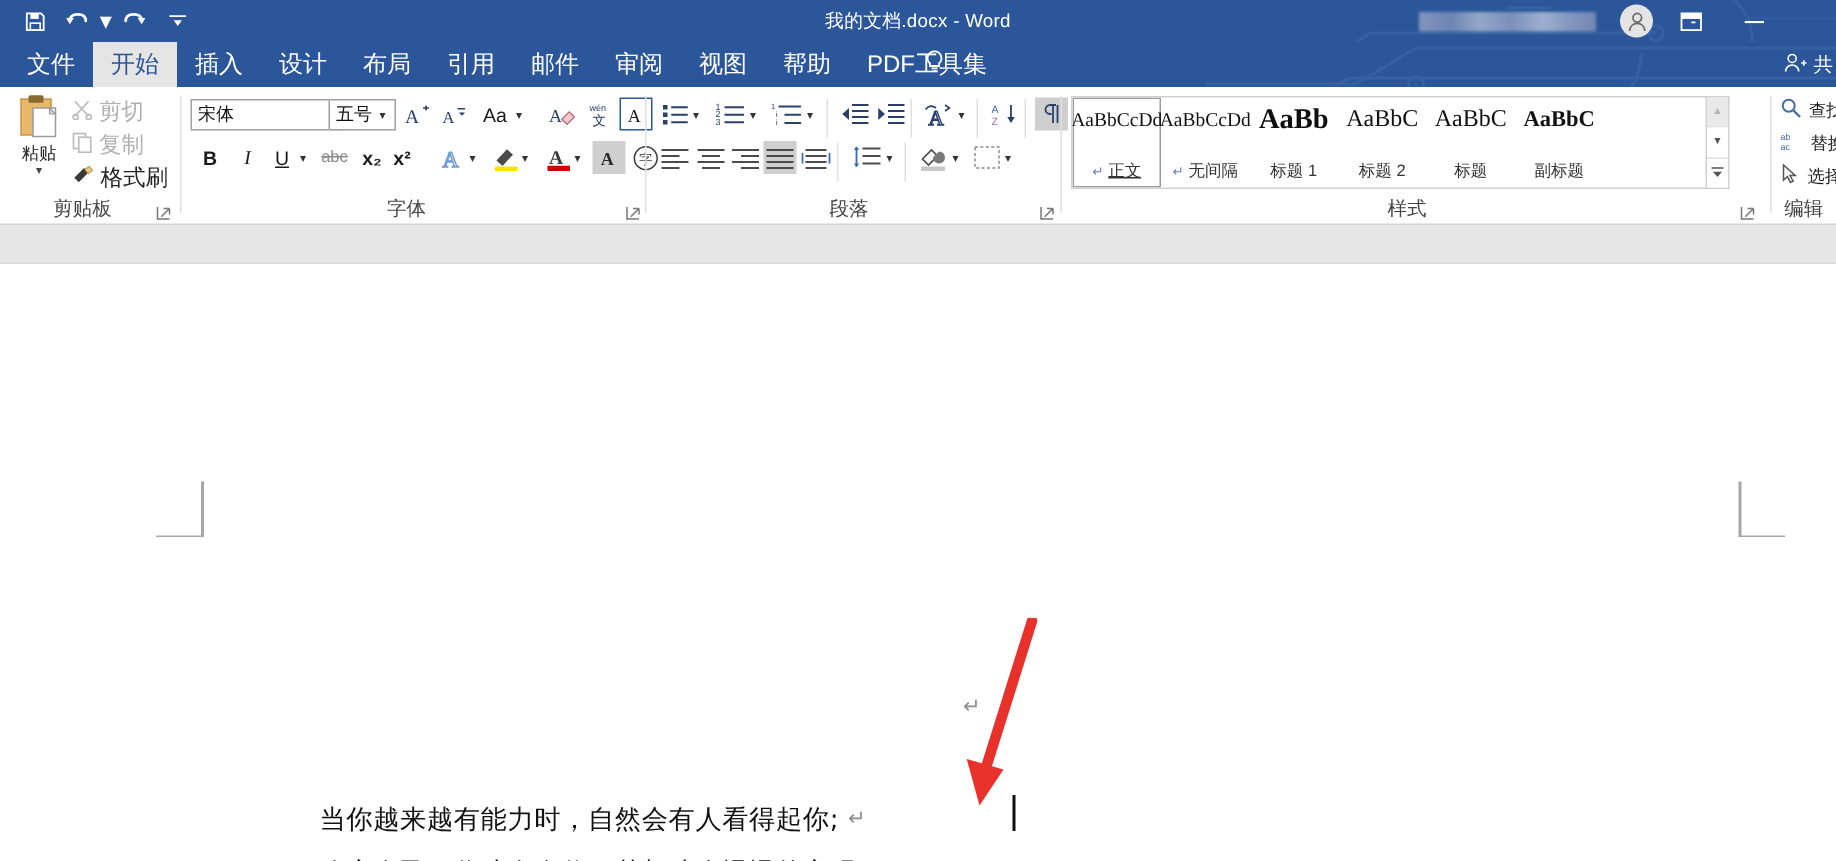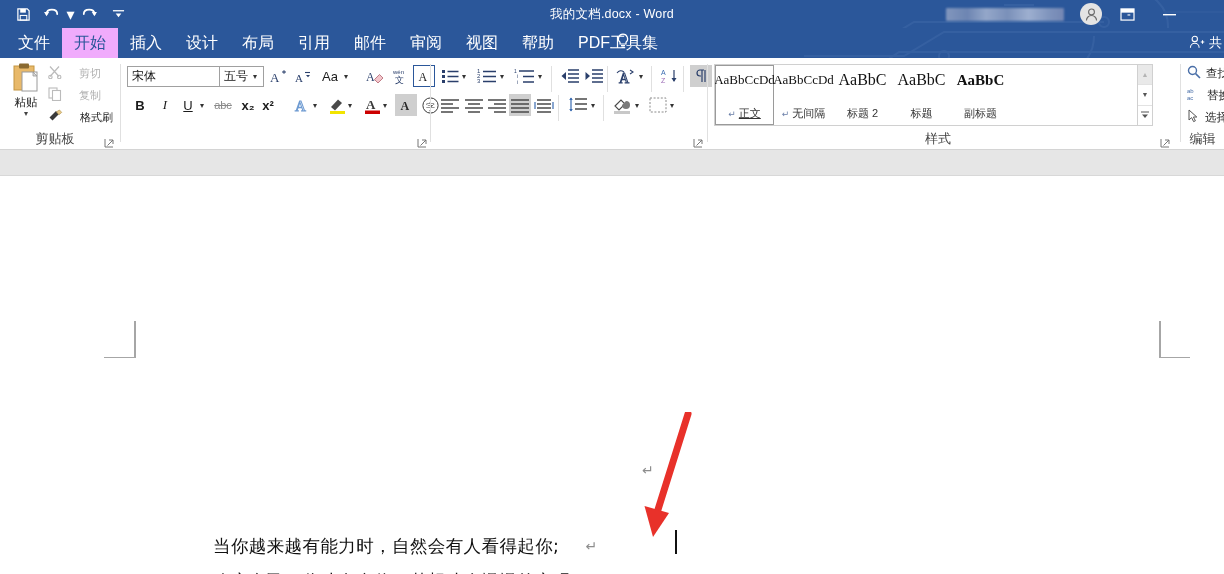--- a/index.html
+++ b/index.html
@@ -47,21 +47,21 @@
   .tabstrip {
     position: absolute; left: 0; top: 28px; width: 1224px; height: 30px;
     background: #2b579a; overflow: hidden;
   }
   .tabstrip .circuit2 { position: absolute; right: 0; top: -22px; width: 420px; height: 70px; opacity: .35; }
   .tabs { position: absolute; left: 6px; top: 0; height: 30px; display: flex; align-items: stretch; }
   .tab {
     padding: 0 12px; height: 30px; display: flex; align-items: center;
     color: #ffffff; font-size: 16px; white-space: nowrap;
   }
-  .tab.active { background: #f0abfc; color: #2b579a; }
+  .tab.active { background: #e5e5e5; color: #2b579a; }
   .searchbox {
     position: absolute; left: 616px; top: 0; height: 30px;
     display: flex; align-items: center; gap: 8px; color: #ffffff; font-size: 13px; white-space: nowrap;
   }
   .share-btn {
     position: absolute; right: 2px; top: 3px; height: 24px;
     display: flex; align-items: center; gap: 4px; color: #ffffff; font-size: 13px;
   }
 
   
@@ -80,22 +80,22 @@
   }
 
   
   .paste-btn {
     position: absolute; left: 6px; top: 4px; width: 40px; height: 64px;
     display: flex; flex-direction: column; align-items: center; justify-content: flex-start;
   }
   .paste-label { font-size: 11.5px; color: #222; margin-top: 1px; }
   .mini-caret { font-size: 8px; color: #444; line-height: 7px; }
   .cmd-row {
-    position: absolute; display: flex; align-items: center; gap: 17px;
-    font-size: 11px; color: #222; white-space: nowrap;
+    position: absolute; display: flex; align-items: center; gap: 4px;
+    font-size: 15px; color: #222; white-space: nowrap;
   }
   .cmd-row.dim { color: #b0b0b0; }
 
   
   .combo {
     position: absolute; height: 21px; border: 1px solid #a0a0a0; background: #fff;
     display: flex; align-items: center; padding: 0 2px 0 4px; font-size: 12px; color: #111;
   }
   .combo .cval { flex: 1; white-space: nowrap; overflow: hidden; }
   .combo .carrow { width: 12px; text-align: center; font-size: 8px; color: #333; }
@@ -160,21 +160,21 @@
     position: absolute; left: 546px; top: 206px;
     color: #e8312a; font-size: 27px; white-space: nowrap; letter-spacing: 1px;
     font-family: "DejaVu Sans", sans-serif;
   }
   .arrow { position: absolute; left: 620px; top: 236px; }
 
   .doc-body { position: absolute; left: 213px; top: 352px; }
   .doc-line {
     height: 35px; display: flex; align-items: center;
     font-size: 17.5px; color: #111; white-space: nowrap;
-    font-family: "DejaVu Sans", "Liberation Sans", sans-serif; letter-spacing: .4px; gap: 20px;
+    font-family: "DejaVu Sans", "Liberation Sans", sans-serif; letter-spacing: .4px;
   }
   .pilcrow { color: #8d8d8d; font-size: 14px; margin-left: 6px; }
   .caret-bar {
     position: absolute; left: 675px; top: 354px; width: 1.6px; height: 24px; background: #111;
   }
   .stray-pilcrow {
     position: absolute; color: #8d8d8d; font-size: 14px;
   }
 </style>
 </head>
@@ -445,20 +445,21 @@
             <text x="1.5" y="12" font-size="12" font-weight="bold" font-family="Liberation Serif, serif" fill="#2a2a2a">A</text>
           </svg>
       </div>
       <div class="ico sq" style="left:298px; top:36px">
         <svg width="19" height="19" viewBox="0 0 19 19">
             <circle cx="9.5" cy="9.5" r="7.6" fill="none" stroke="#3a3a3a" stroke-width="1"></circle>
             <text x="5" y="13.5" font-size="9" font-family="DejaVu Sans, sans-serif" fill="#3a3a3a">字</text>
           </svg>
       </div>
 
+      <div class="grp-label" style="left:0; width:300px">字体</div>
       <div class="dlg-launcher" style="left:296px">
         <svg width="11" height="11" viewBox="0 0 11 11">
             <path d="M1 1 v8 h8" fill="none" stroke="#777" stroke-width="1"></path>
             <path d="M9 2 L3.5 7.5 M9 2 v4 M9 2 h-4" stroke="#777" stroke-width="1"></path>
           </svg>
       </div>
       <div class="grp-sep" style="left:309px"></div>
     </div>
 
     <div class="grp" style="left:431px; width:277px">
@@ -612,38 +613,43 @@
           </svg>
       </div>
       <div class="drop-caret" style="left:201px; top:36px">▾</div>
       <div class="ico sq" style="left:216px; top:36px">
         <svg width="18" height="16" viewBox="0 0 18 16">
             <rect x="1" y="1" width="16" height="14" fill="none" stroke="#8a8a8a" stroke-width="1" stroke-dasharray="2 1.6"></rect>
           </svg>
       </div>
       <div class="drop-caret" style="left:236px; top:36px">▾</div>
 
+      <div class="grp-label" style="left:0; width:270px">段落</div>
       <div class="dlg-launcher" style="left:262px">
         <svg width="11" height="11" viewBox="0 0 11 11">
             <path d="M1 1 v8 h8" fill="none" stroke="#777" stroke-width="1"></path>
             <path d="M9 2 L3.5 7.5 M9 2 v4 M9 2 h-4" stroke="#777" stroke-width="1"></path>
           </svg>
       </div>
       <div class="grp-sep" style="left:276px"></div>
     </div>
 
     <div class="grp" style="left:708px; width:473px">
       <div class="gallery">
         <div class="style-item sel">
           <div class="style-prev">AaBbCcDd</div>
           <div class="style-name"><span class="pm">↵</span> <u>正文</u></div>
         </div>
         <div class="style-item">
           <div class="style-prev">AaBbCcDd</div>
           <div class="style-name"><span class="pm">↵</span> <span>无间隔</span></div>
+        </div>
+        <div class="style-item">
+          <div class="style-prev h1">AaBb</div>
+          <div class="style-name">标题 1</div>
         </div>
         <div class="style-item">
           <div class="style-prev h2">AaBbC</div>
           <div class="style-name">标题 2</div>
         </div>
         <div class="style-item">
           <div class="style-prev t">AaBbC</div>
           <div class="style-name">标题</div>
         </div>
         <div class="style-item">

